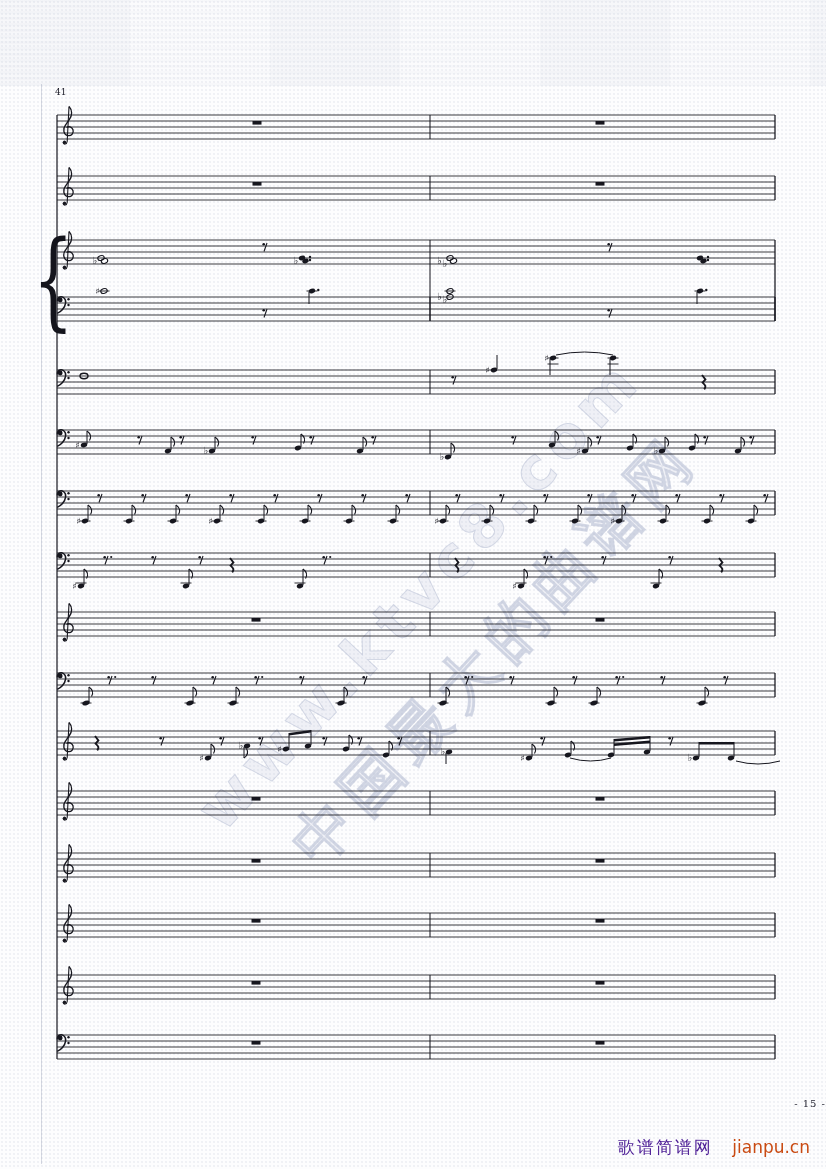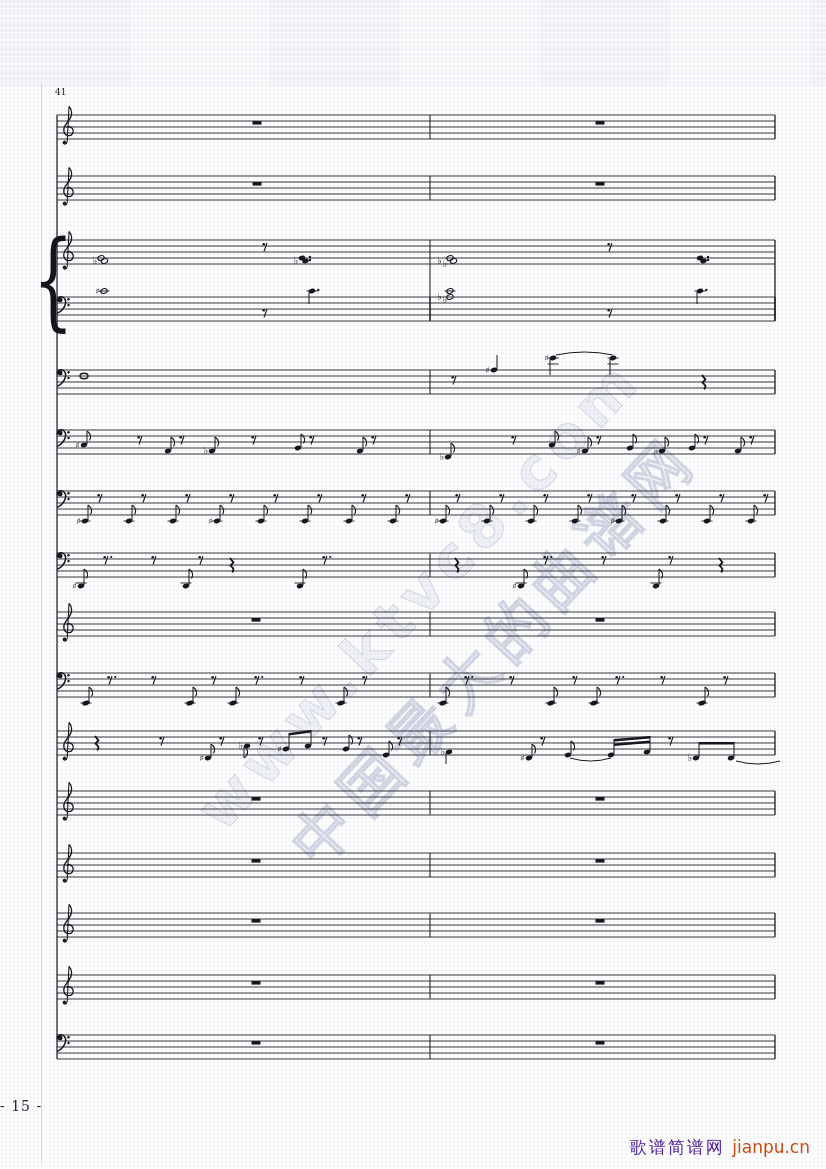--- a/index.html
+++ b/index.html
@@ -32,29 +32,29 @@
   .wm1{left:110px;top:560px;font-size:58px;letter-spacing:8px;transform:rotate(-47deg);}
   .wm2{left:215px;top:610px;font-size:60px;letter-spacing:10px;transform:rotate(-47deg);}
   #score{position:absolute;left:0;top:0;}
   .measure-number{position:absolute;left:55px;top:87px;font-size:9px;color:#20202c;}
   .brace{
     position:absolute;left:33px;top:228px;font-size:106px;line-height:106px;
     color:#14141c;transform:scale(0.6,1);transform-origin:0 50%;
     font-family:"DejaVu Serif",serif;
   }
   .page-number{
-    position:absolute;left:0;right:0;top:1098px;text-align:left;
-    font-size:14px;color:#262633;letter-spacing:1px;
+    position:absolute;left:0;right:0;top:1098px;text-align:right;
+    font-size:10px;color:#262633;letter-spacing:1px;
   }
   .footer{
     position:absolute;right:16px;top:1136px;font-size:17px;
     font-family:"DejaVu Sans",sans-serif;
   }
   .footer .name{letter-spacing:2px;}
-  .footer .url{margin-left:2px;}
+  .footer .url{margin-left:14px;}
 </style>
 </head>
 <body>
 
 <div class="page">
   <div class="top-band"></div>
   <div class="edge-line"></div>
 
   <div class="wm wm1">www.ktvc8.com</div>
   <div class="wm wm2">中国最大的曲谱网</div>

